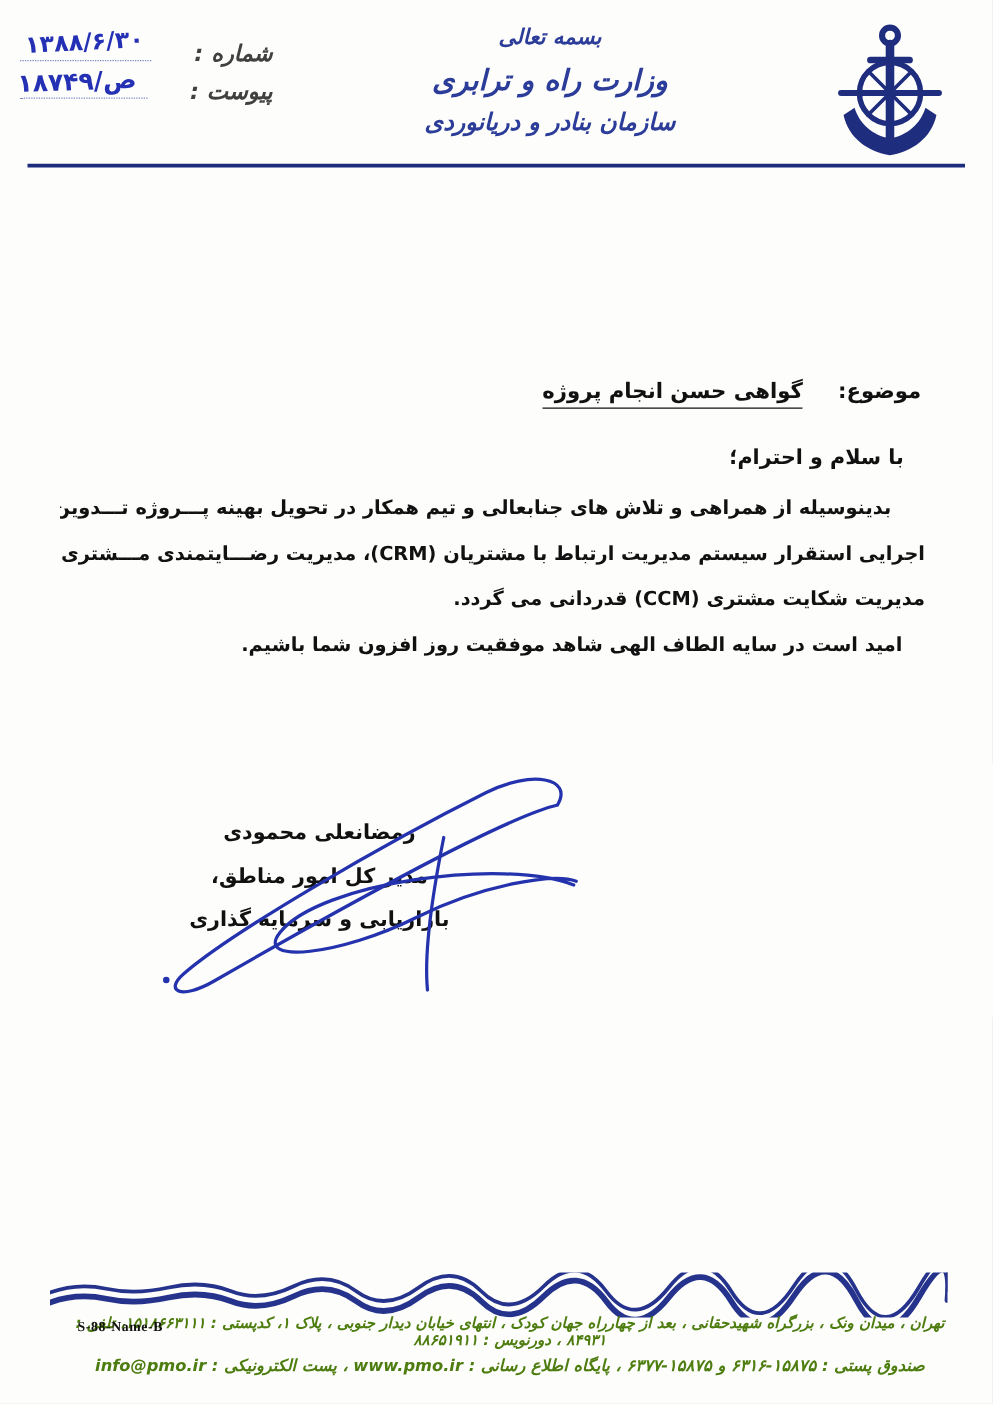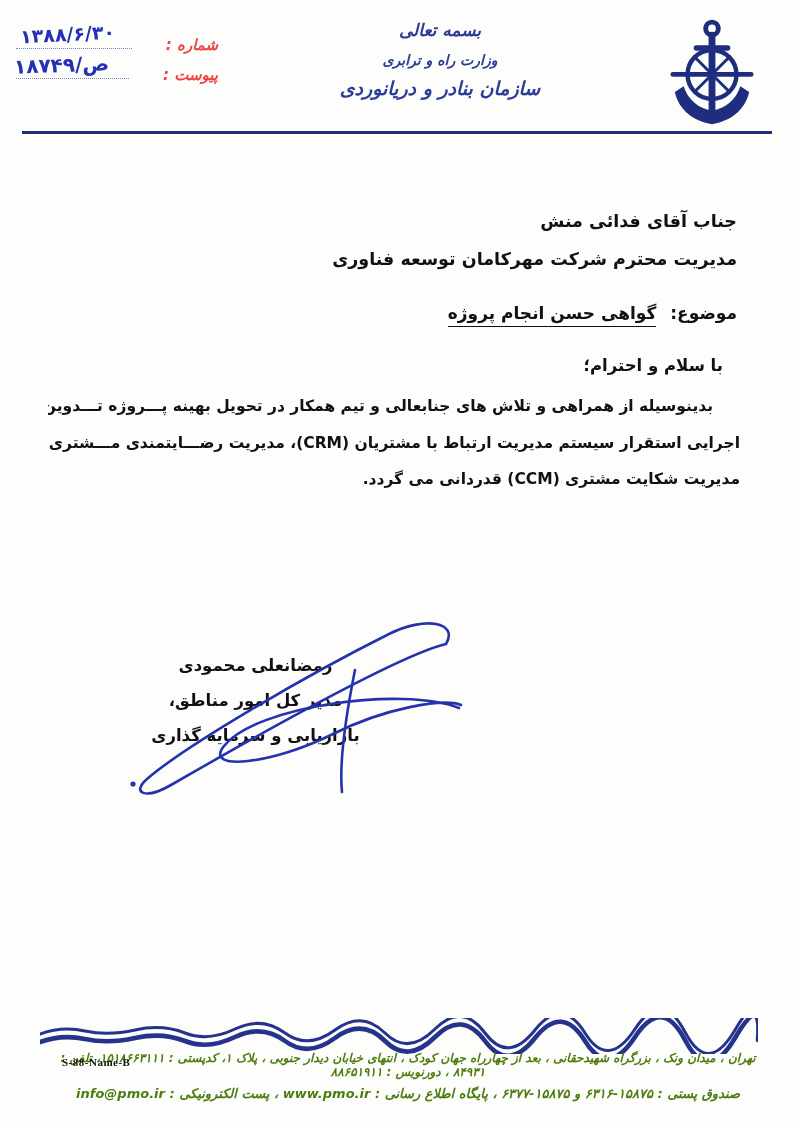--- a/index.html
+++ b/index.html
@@ -5,43 +5,43 @@
   html,body{margin:0;padding:0;background:#e8e8e8;}
   .page{
     position:relative; width:794px; height:1123px; margin:0 auto;
     background:#fdfdfb; overflow:hidden;
     font-family:"DejaVu Sans", sans-serif;
   }
   
   .ref-block{position:absolute; top:24px; left:16px; width:202px; direction:rtl;}
   .ref-row{display:flex; align-items:flex-end; height:30px;}
   .ref-label{
-    font-size:15px; font-weight:bold; font-style:italic; color:#ef4444;
+    font-size:18px; font-weight:bold; font-style:italic; color:#404040;
     white-space:nowrap; padding-left:6px;margin-left:28px;
   }
   .ref-dots{flex:1; border-bottom:1.6px dotted #7a86c4; margin-bottom:5px;}
   .hw{
     position:absolute; color:#2531b4; font-weight:bold; font-size:19px;
     letter-spacing:1px; white-space:nowrap; direction:ltr;
   }
   .hw1{top:23px; left:20px; transform:rotate(-3deg);}
   .hw2{top:53px; left:14px; transform:rotate(-2deg); font-size:20px;}
   .brand{position:absolute; top:20px; left:240px; width:400px; text-align:center;
     color:#2c3c99; font-style:italic; font-weight:bold; direction:rtl;}
   .brand .l1{font-size:17px; margin-bottom:12px;}
-  .brand .l2{font-size:14px; margin-bottom:9px;}
+  .brand .l2{font-size:23px; margin-bottom:9px;}
   .brand .l3{font-size:19px; letter-spacing:1px;}
   .logo{position:absolute; top:12px; left:668px; width:88px; height:116px;}
   .rule{position:absolute; top:131px; left:22px; width:750px; height:2.5px; background:#1e2c7e;}
   
   .rtl{direction:rtl; text-align:right; color:#111;}
   .recipient{position:absolute; top:202px; right:57px; left:55px;
     font-size:17.5px; font-weight:bold; line-height:38px;}
   .subject{position:absolute; top:303px; right:57px; font-size:17px; font-weight:bold;}
-  .subject .subj-text{border-bottom:1.6px solid #111; padding-bottom:3px; margin-right:8px;}
+  .subject .subj-text{border-bottom:1.6px solid #111; padding-bottom:3px; margin-right:22px;}
   .salutation{position:absolute; top:356px; right:71px; font-size:16.5px; font-weight:bold;}
   .paragraph{position:absolute; top:388px; right:54px; left:48px;
     font-size:15.5px; font-weight:bold; line-height:36.5px; overflow:hidden;}
   .paragraph .pline{white-space:nowrap;}
   .paragraph .indent1{text-indent:27px;}
   .paragraph .indent2{text-indent:18px;}
   
   .sig-text{position:absolute; top:648px; left:138px; width:235px; text-align:center;
     direction:rtl; font-size:16.5px; font-weight:bold; line-height:35px; color:#111;}
   .sig-scrawl{position:absolute; top:612px; left:103px; width:362px; height:190px; pointer-events:none;}
@@ -88,36 +88,33 @@
         <circle cx="45" cy="62" r="25" stroke-width="4.5"></circle>
         <path d="M27 44 L63 80 M63 44 L27 80 M45 37 L45 87 M20 62 L70 62" stroke-width="3"></path>
         <path d="M5 62 L85 62" stroke-width="5"></path>
         <path d="M45 99 C31 97 20 87 16 74 L7 80 C11 99 27 110 45 113 C63 110 79 99 83 80 L74 74 C70 87 59 97 45 99 Z" fill="#1f2d7e" stroke="none"></path>
       </g>
     </svg>
   </div>
 
   <div class="rule"></div>
 
-  <div class="recipient rtl">
-    <div>جناب آقای فدائی منش</div>
-    <div>مدیریت محترم شرکت مهرکامان توسعه فناوری</div>
-  </div>
 
   <div class="subject rtl">
     <span>موضوع:</span>
     <span class="subj-text">گواهی حسن انجام پروژه</span>
   </div>
 
   <div class="salutation rtl">با سلام و احترام؛</div>
 
   <div class="paragraph rtl">
     <div class="pline indent1">بدینوسیله از همراهی و تلاش های جنابعالی و تیم همکار در تحویل بهینه پـــروژه تـــدوین برنامـــه</div>
     <div class="pline">اجرایی استقرار سیستم مدیریت ارتباط با مشتریان (CRM)، مدیریت رضـــایتمندی مـــشتری (CSM) و</div>
     <div class="pline">مدیریت شکایت مشتری (CCM) قدردانی می گردد.</div>
+    <div class="pline indent2">امید است در سایه الطاف الهی شاهد موفقیت روز افزون شما باشیم.</div>
   </div>
 
   <div class="sig-text">
     <div>رمضانعلی محمودی</div>
     <div>مدیر کل امور مناطق،</div>
     <div>بازاریابی و سرمایه گذاری</div>
   </div>
   <div class="sig-scrawl">
     <svg viewBox="0 0 362 190" width="362" height="190">
       <g stroke="#2433ad" stroke-width="2.6" fill="none" stroke-linecap="round">

